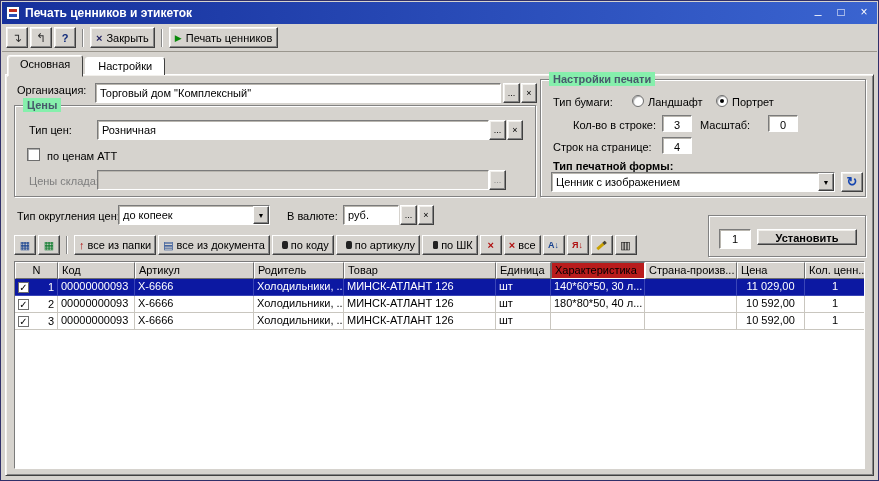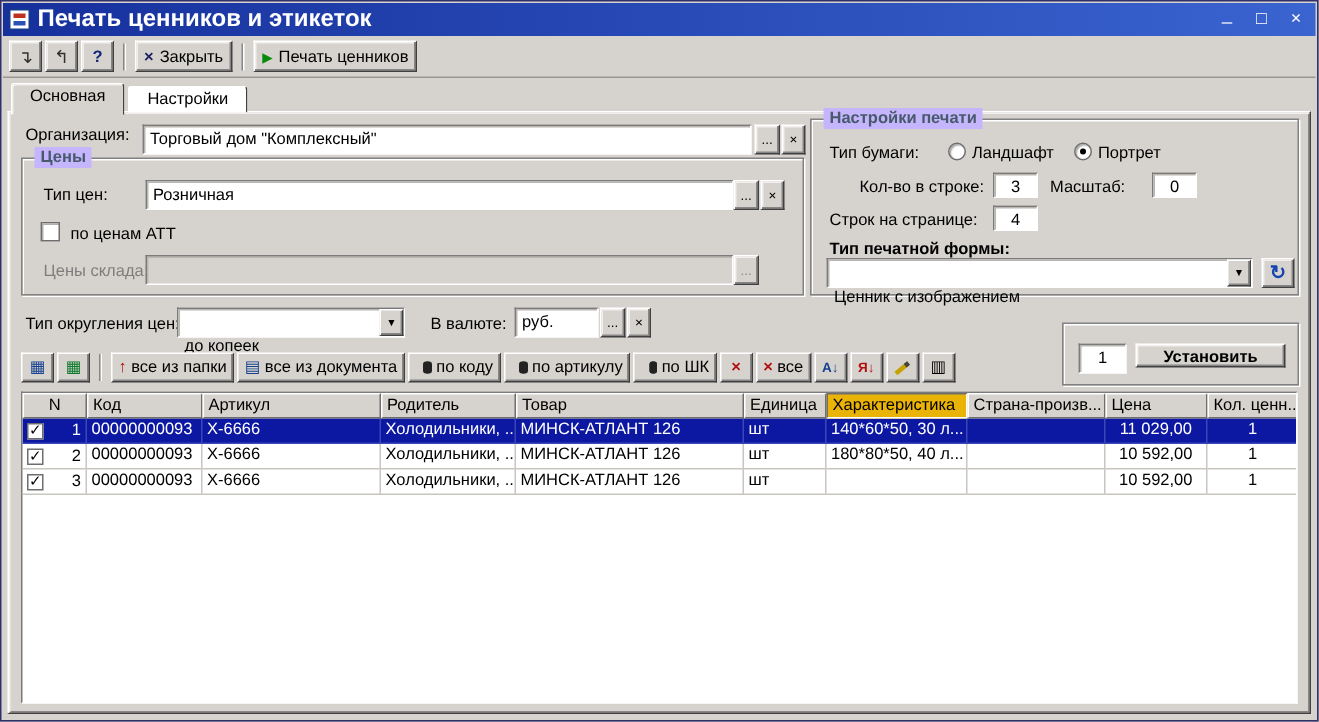--- a/index.html
+++ b/index.html
@@ -6,21 +6,21 @@
   html,body{width:879px;height:481px;}
   body{font-family:"Liberation Sans",sans-serif;font-size:11px;background:#404040;overflow:hidden;}
   .window{position:relative;width:879px;height:481px;background:#d6d3ce;box-shadow:inset 0 0 0 1px #30306a;}
 
   
   .titlebar{position:absolute;left:2px;top:2px;right:2px;height:22px;
     background:linear-gradient(90deg,#16309c,#3a64d0);display:flex;align-items:center;padding:0 4px;gap:5px;}
   .appicon{width:14px;height:14px;background:#fff;border:1px solid #163a8c;position:relative;flex:0 0 auto;}
   .appicon::after{content:"";position:absolute;left:2px;top:2px;width:8px;height:3px;background:#c03020;}
   .appicon::before{content:"";position:absolute;left:2px;bottom:2px;width:8px;height:3px;background:#2a52b4;}
-  .title{flex:1;color:#fff;font-weight:bold;font-size:16px;white-space:nowrap;overflow:hidden;}
+  .title{flex:1;color:#fff;font-weight:bold;font-size:12px;white-space:nowrap;overflow:hidden;}
   .wbtn{width:18px;height:16px;color:#fff;font-size:12px;line-height:15px;text-align:center;cursor:default;}
   .wbtn.mini{line-height:8px;}
 
   
   .toolbar{position:absolute;left:2px;top:24px;right:2px;height:28px;background:#d6d3ce;
     border-bottom:1px solid #9a968e;display:flex;align-items:center;padding:0 4px;gap:2px;}
   .tbtn{height:21px;display:inline-flex;align-items:center;gap:4px;padding:0 5px;background:#d6d3ce;
     border:1px solid;border-color:#fff #404040 #404040 #fff;box-shadow:inset -1px -1px 0 #868686,inset 1px 1px 0 #f2f0ec;
     font-family:inherit;font-size:11px;color:#000;}
   .tbtn.ico{width:22px;justify-content:center;padding:0;}
@@ -50,26 +50,26 @@
   .tbox.dis{background:#d6d3ce;color:#6e6e6e;}
   .tbox.ctr{text-align:center;}
 
   .sbtn{position:absolute;background:#d6d3ce;border:1px solid;border-color:#fff #404040 #404040 #fff;
     box-shadow:inset -1px -1px 0 #868686,inset 1px 1px 0 #f2f0ec;font-size:9px;line-height:15px;text-align:center;
     padding:0;color:#000;font-family:inherit;}
   .sbtn.dis{color:#8a8a8a;}
 
   .combo{position:absolute;background:#fff;border:1px solid;border-color:#7b7b7b #fff #fff #7b7b7b;
     box-shadow:inset 1px 1px 0 #b9b6af;display:flex;}
-  .combo .cval{flex:1;padding:18px 4px;font-size:11px;line-height:14px;white-space:nowrap;overflow:hidden;}
+  .combo .cval{flex:1;padding:2px 4px;font-size:11px;line-height:14px;white-space:nowrap;overflow:hidden;}
   .combo .cbtn{width:16px;background:#d6d3ce;border:1px solid;border-color:#fff #404040 #404040 #fff;
     box-shadow:inset -1px -1px 0 #868686;font-size:7px;display:flex;align-items:center;justify-content:center;color:#000;}
 
   .group{position:absolute;border:1px solid #828282;box-shadow:inset 1px 1px 0 #ffffff,1px 1px 0 #ffffff;}
-  .gtitle{position:absolute;top:-8px;left:8px;background:#c4b5fd;padding:0 4px;font-weight:bold;
+  .gtitle{position:absolute;top:-8px;left:8px;background:#86efac;padding:0 4px;font-weight:bold;
     color:#47596b;font-size:11px;line-height:14px;white-space:nowrap;}
 
   .radio{position:absolute;width:12px;height:12px;border-radius:50%;background:#fff;border:1px solid #6e6e6e;
     box-shadow:inset 1px 1px 1px #aaa;}
   .radio.checked::after{content:"";position:absolute;left:3px;top:3px;width:4px;height:4px;border-radius:50%;background:#000;}
   .cbox{position:absolute;width:13px;height:13px;background:#fff;border:1px solid #6e6e6e;box-shadow:inset 1px 1px 0 #b0b0b0;}
 
   .btn3d{position:absolute;background:#d6d3ce;border:1px solid;border-color:#fff #404040 #404040 #fff;
     box-shadow:inset -1px -1px 0 #868686,inset 1px 1px 0 #f2f0ec;font-size:11px;font-family:inherit;
     text-align:center;color:#000;line-height:17px;padding:0;}
@@ -139,21 +139,21 @@
   .pencil{width:11px;height:3px;background:#c8a000;border-right:3px solid #444;transform:rotate(-40deg);display:inline-block;}
 
   
   .table-wrap{position:absolute;left:8px;top:186px;width:851px;height:208px;background:#fff;
     border:1px solid;border-color:#7b7b7b #fff #fff #7b7b7b;overflow:hidden;}
   .tgrid{display:grid;grid-template-columns:43px 77px 119px 90px 152px 55px 94px 92px 68px 61px;}
   .thead{height:17px;background:#d6d3ce;}
   .th{border-top:1px solid #fff;border-left:1px solid #fff;border-right:1px solid #6e6e6e;border-bottom:1px solid #6e6e6e;
     padding:1px 3px;overflow:hidden;white-space:nowrap;font-size:11px;line-height:13px;}
   .th:first-child{text-align:center;}
-  .th:nth-child(7){background:#eab308;border-color:#6e6e6e #fff #fff #6e6e6e;}
+  .th:nth-child(7){background:#b91c1c;border-color:#6e6e6e #fff #fff #6e6e6e;}
   .trow{height:17px;}
   .trow .td{border-right:1px solid #c9c6bf;border-bottom:1px solid #c9c6bf;padding:1px 3px;overflow:hidden;
     white-space:nowrap;font-size:11px;line-height:13px;}
   .trow .td:nth-child(9),.trow .td:nth-child(10){text-align:center;}
   .trow.sel{background:#0c18a2;color:#fff;}
   .trow.sel .td{border-right-color:#3b46b8;border-bottom-color:#3b46b8;}
   .ncell{display:flex;align-items:center;justify-content:space-between;}
   .rowcheck{width:11px;height:11px;background:#fff;border:1px solid #6e6e6e;font-size:10px;line-height:9px;
     color:#000;text-align:center;flex:0 0 auto;}
 </style>

